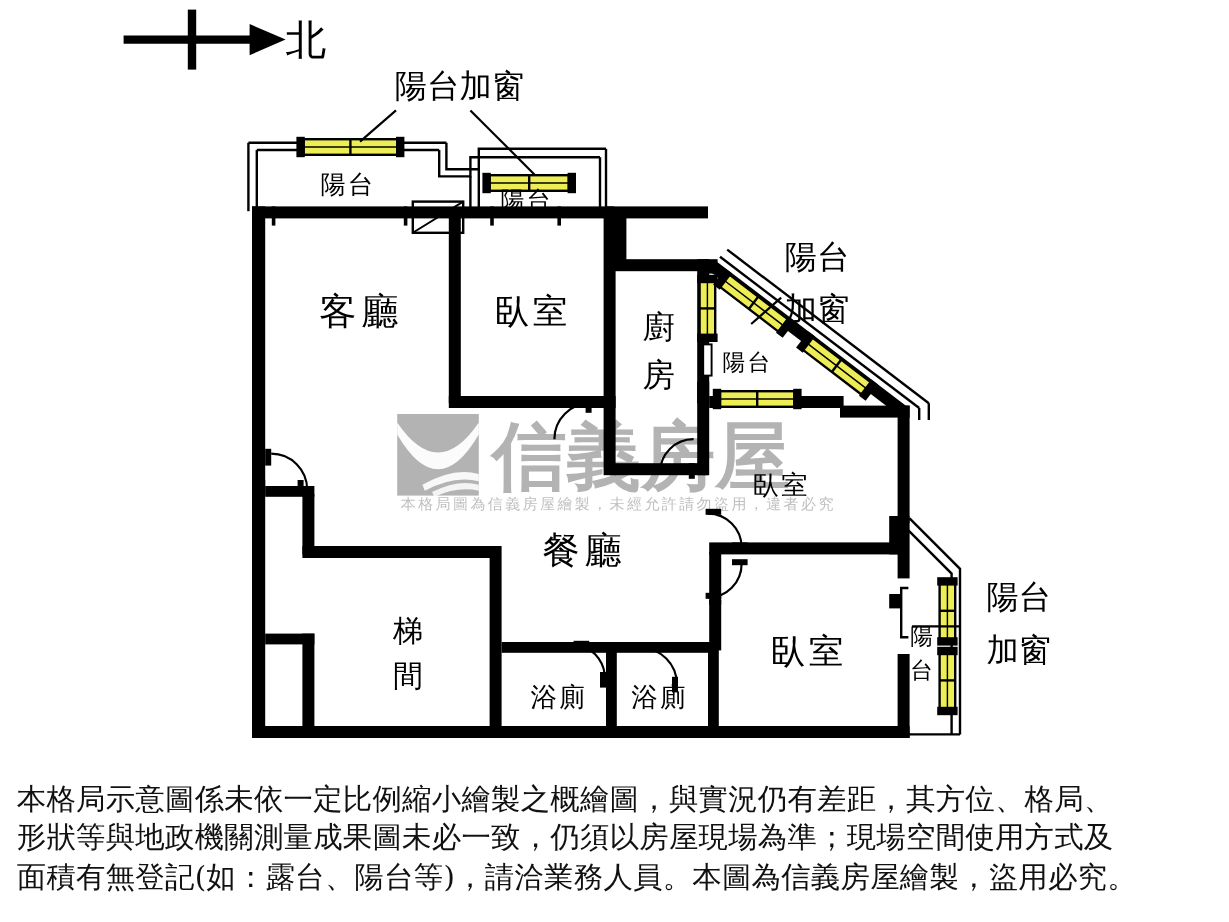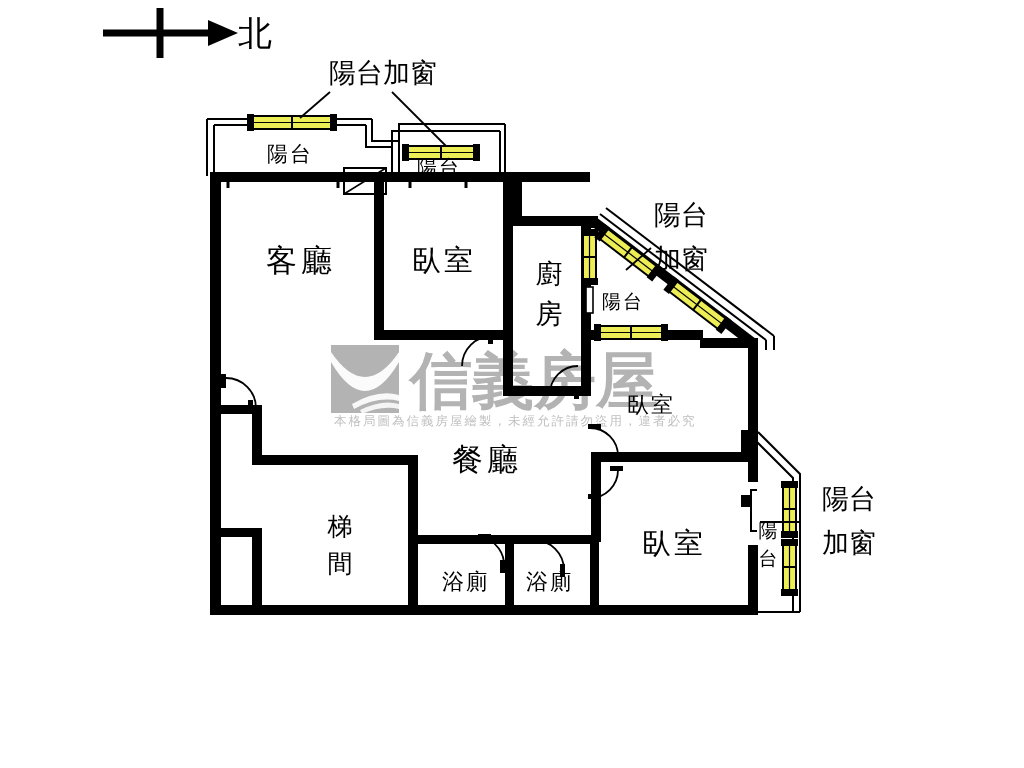--- a/index.html
+++ b/index.html
@@ -345,14 +345,17 @@
       <text class="room-label" x="439" y="168" font-size="20" letter-spacing="2">陽台</text>
 
       <text class="room-label" x="623" y="303" font-size="19" letter-spacing="2">陽台</text>
 
       <text class="room-label" x="768" y="532" font-size="19">陽</text>
       <text class="room-label" x="768" y="560" font-size="19">台</text>
     </g>
 
   </svg>
 
+  <div class="disclaimer">本格局示意圖係未依一定比例縮小繪製之概繪圖，與實況仍有差距，其方位、格局、
+形狀等與地政機關測量成果圖未必一致，仍須以房屋現場為準；現場空間使用方式及
+面積有無登記(如：露台、陽台等)，請洽業務人員。本圖為信義房屋繪製，盜用必究。</div>
 
 </div>
 
 </body></html>

